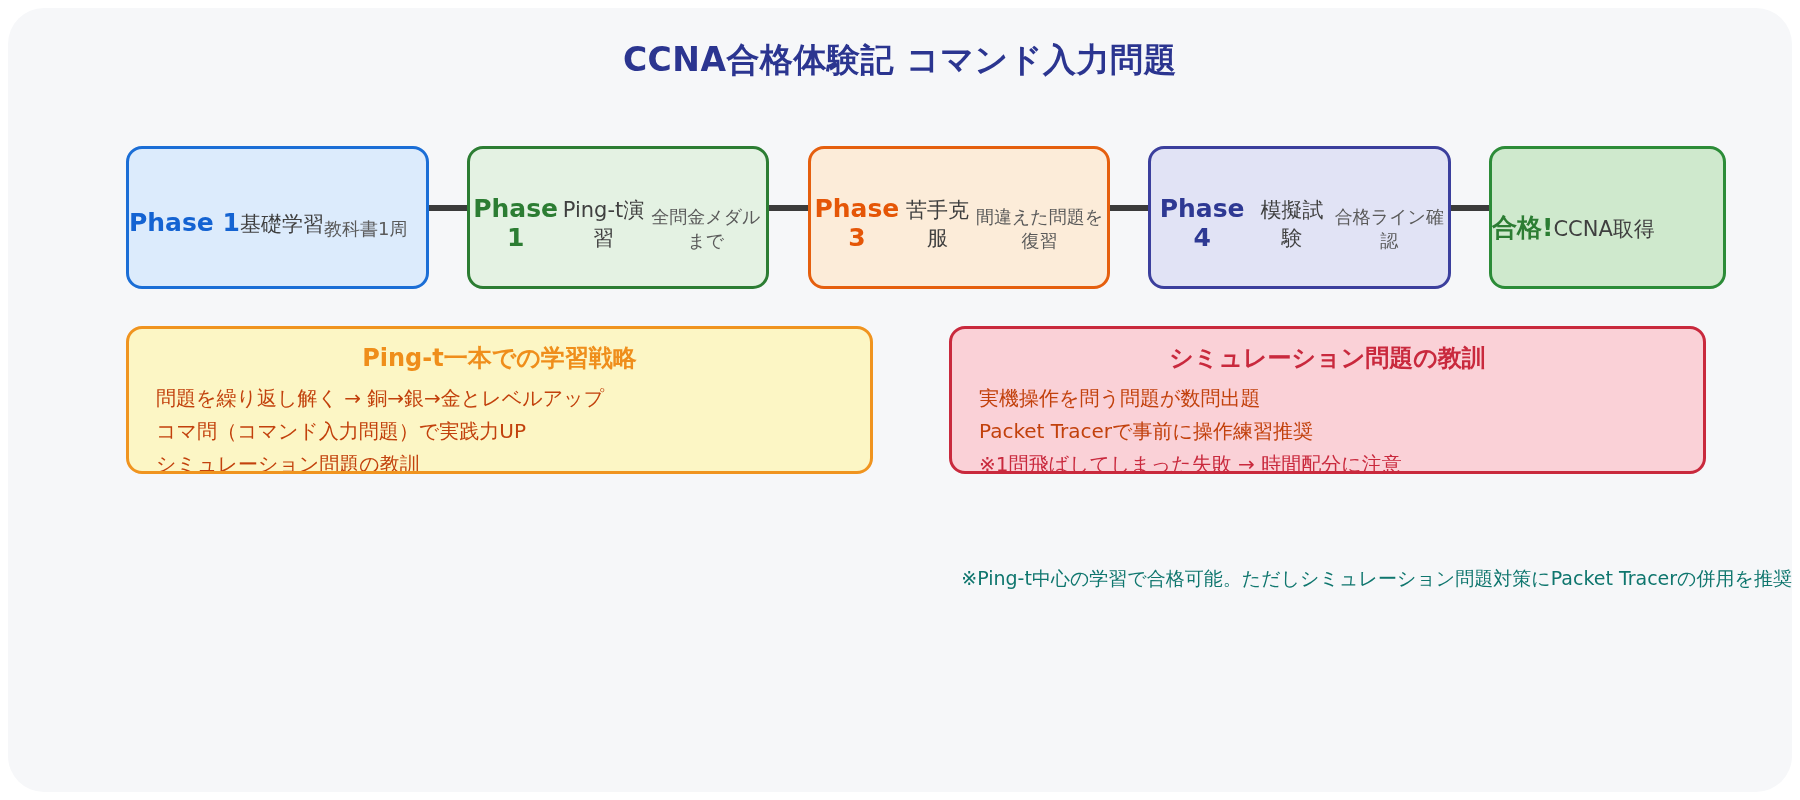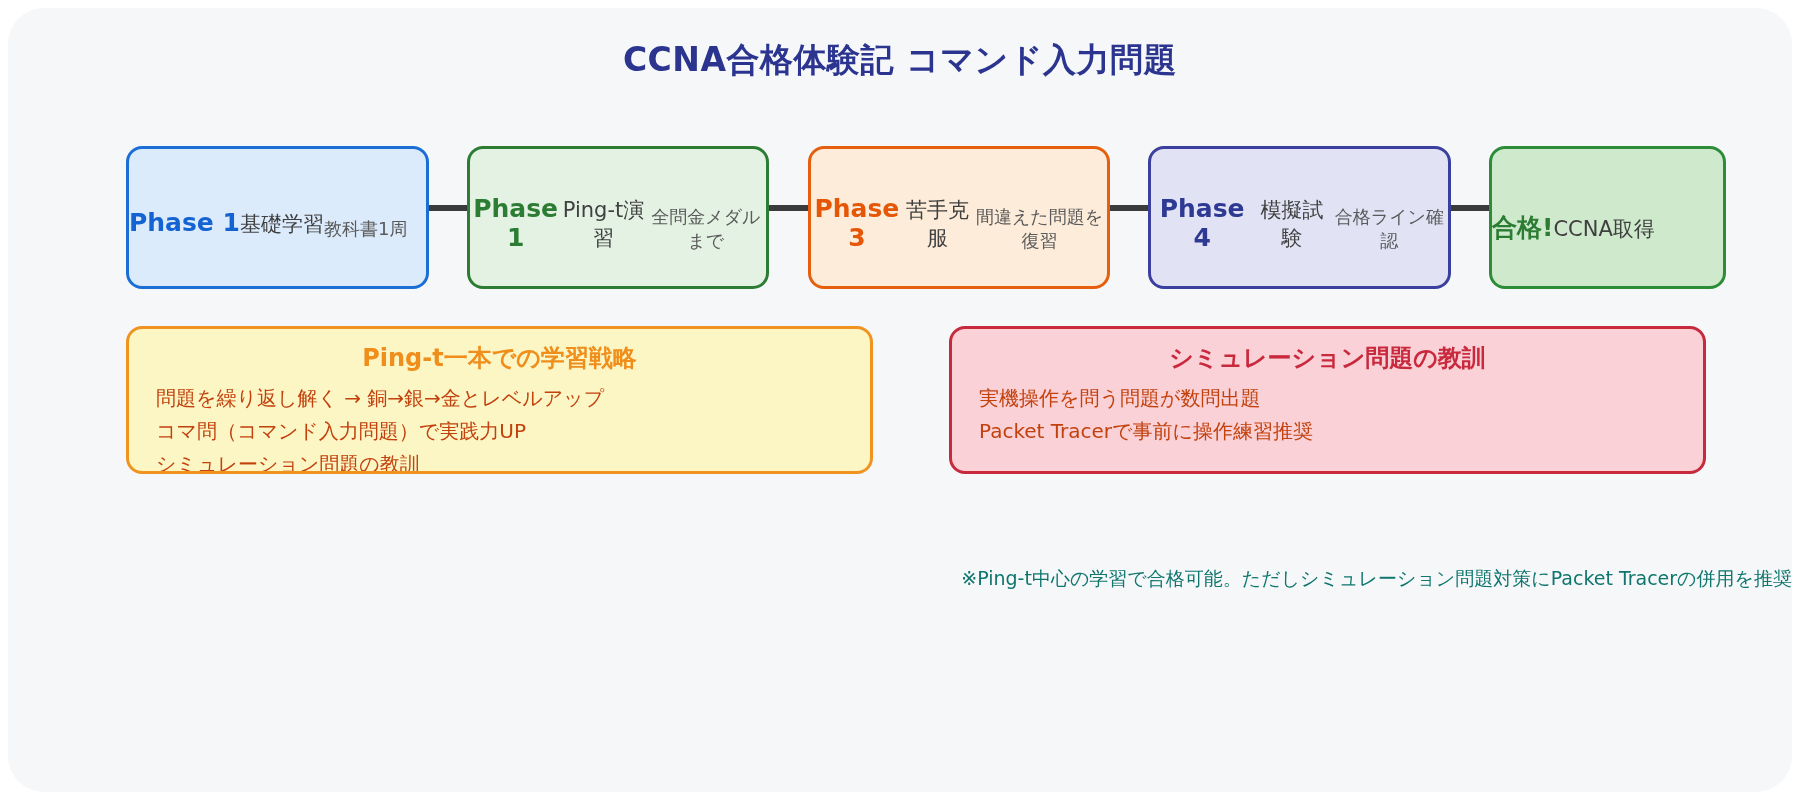--- a/index.html
+++ b/index.html
@@ -108,17 +108,18 @@
     <div class="info-title" style="color: rgb(239, 142, 27);">Ping-t一本での学習戦略</div>
     <div class="info-line">問題を繰り返し解く → 銅→銀→金とレベルアップ</div>
     <div class="info-line">コマ問（コマンド入力問題）で実践力UP</div>
     <div class="info-line">シミュレーション問題の教訓</div>
   </div>
 
   <div class="info-box lesson-box" style="border-color: rgb(201, 41, 61); background-color: rgb(250, 209, 215);">
     <div class="info-title" style="color: rgb(201, 41, 61);">シミュレーション問題の教訓</div>
     <div class="info-line">実機操作を問う問題が数問出題</div>
     <div class="info-line">Packet Tracerで事前に操作練習推奨</div>
+    <div class="info-warning" style="color: rgb(201, 41, 61);">※1問飛ばしてしまった失敗 → 時間配分に注意</div>
   </div>
 
   <div class="footer-note">※Ping-t中心の学習で合格可能。ただしシミュレーション問題対策にPacket Tracerの併用を推奨</div>
 
 </div>
 
 </body></html>

